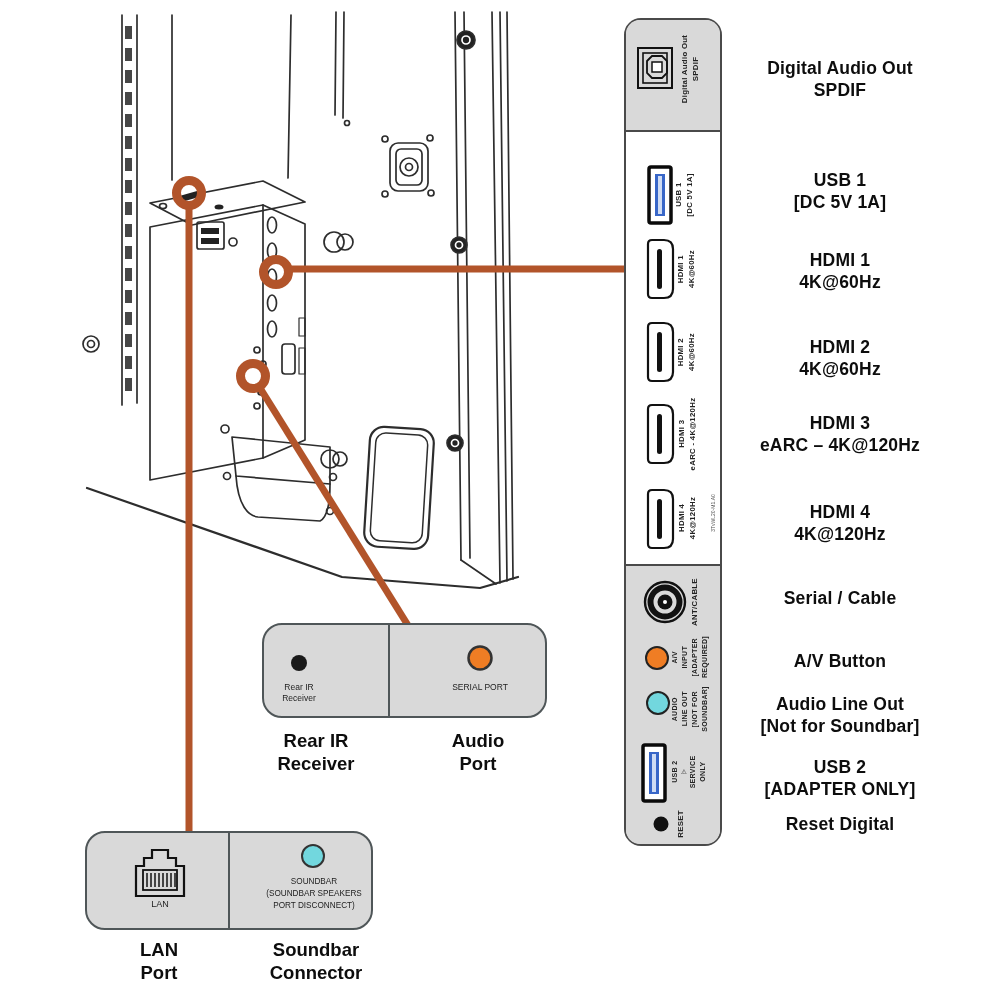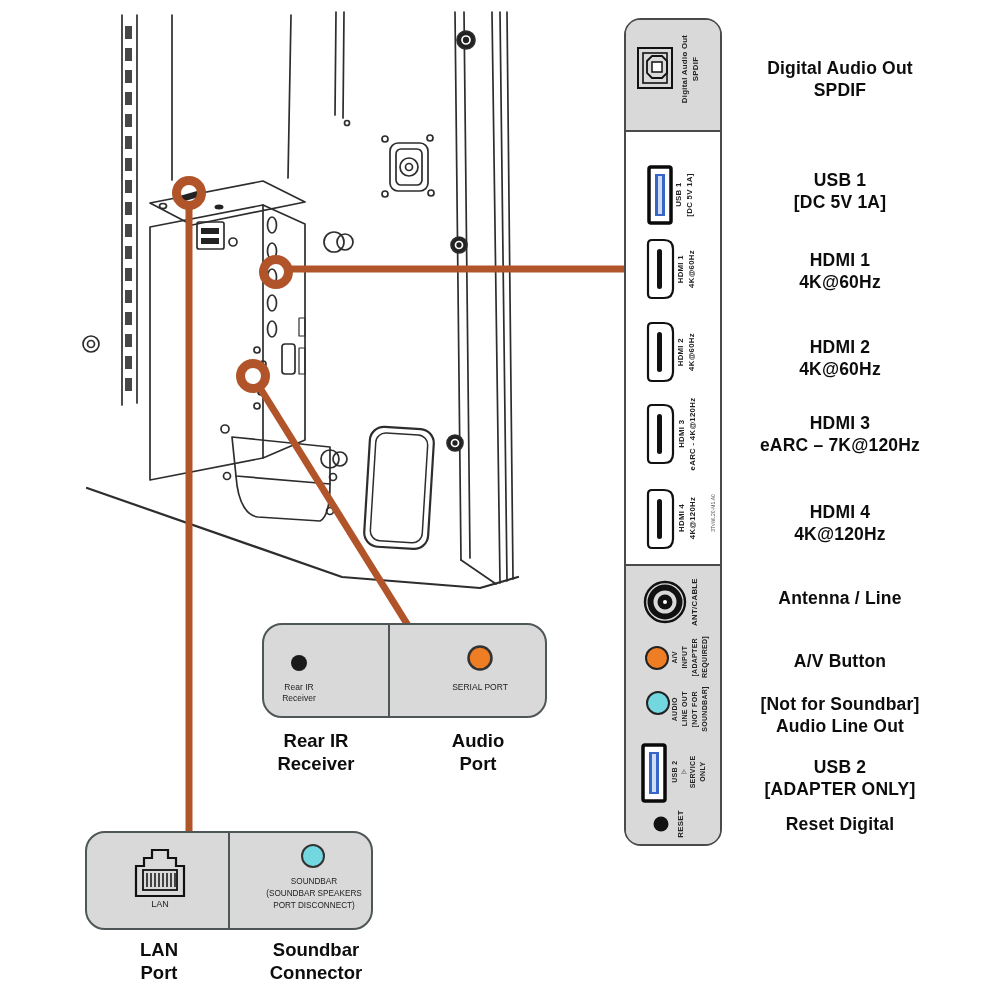--- a/index.html
+++ b/index.html
@@ -206,35 +206,35 @@
   <div class="rlabel" style="top:249px;">
     <div>HDMI 1</div>
     <div>4K@60Hz</div>
   </div>
   <div class="rlabel" style="top:336px;">
     <div>HDMI 2</div>
     <div>4K@60Hz</div>
   </div>
   <div class="rlabel" style="top:412px;">
     <div>HDMI 3</div>
-    <div>eARC – 7K@120Hz</div>
+    <div>eARC – 4K@120Hz</div>
   </div>
   <div class="rlabel" style="top:501px;">
     <div>HDMI 4</div>
     <div>4K@120Hz</div>
   </div>
   <div class="rlabel" style="top:587px;">
-    <div>Antenna / Line</div>
+    <div>Serial / Cable</div>
   </div>
   <div class="rlabel" style="top:650px;">
     <div>A/V Button</div>
   </div>
   <div class="rlabel" style="top:693px;">
+    <div>Audio Line Out</div>
     <div>[Not for Soundbar]</div>
-    <div>Audio Line Out</div>
   </div>
   <div class="rlabel" style="top:756px;">
     <div>USB 2</div>
     <div>[ADAPTER ONLY]</div>
   </div>
   <div class="rlabel" style="top:813px;">
     <div>Reset Digital</div>
   </div>
 
   <div class="boxtext" style="left:259px;top:682px;width:80px;font-size:8.5px;line-height:10.5px;">

